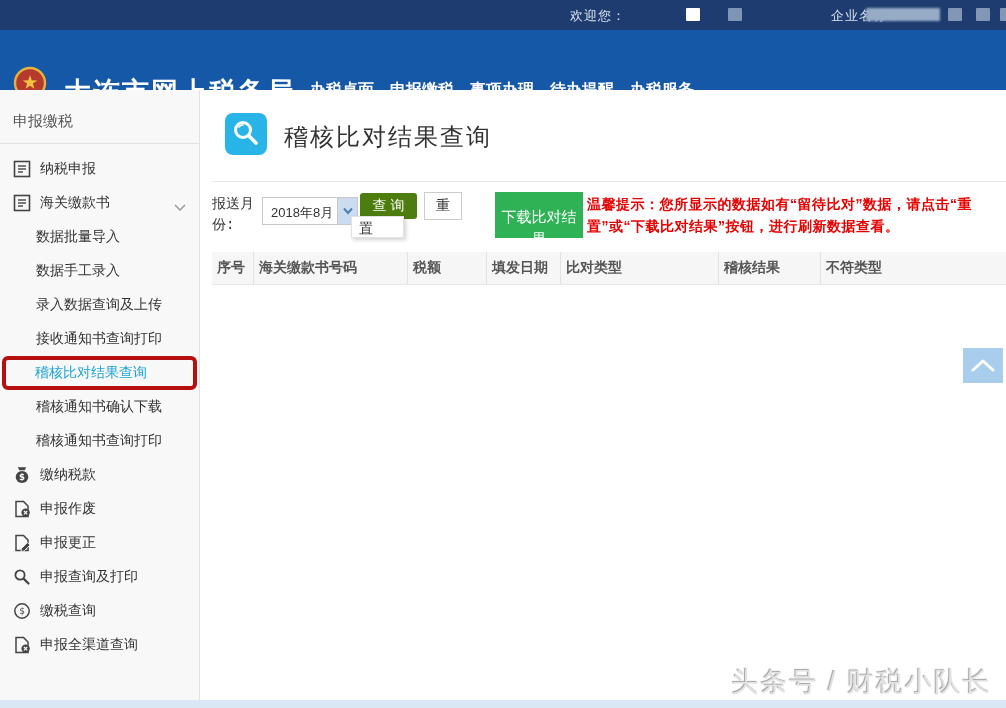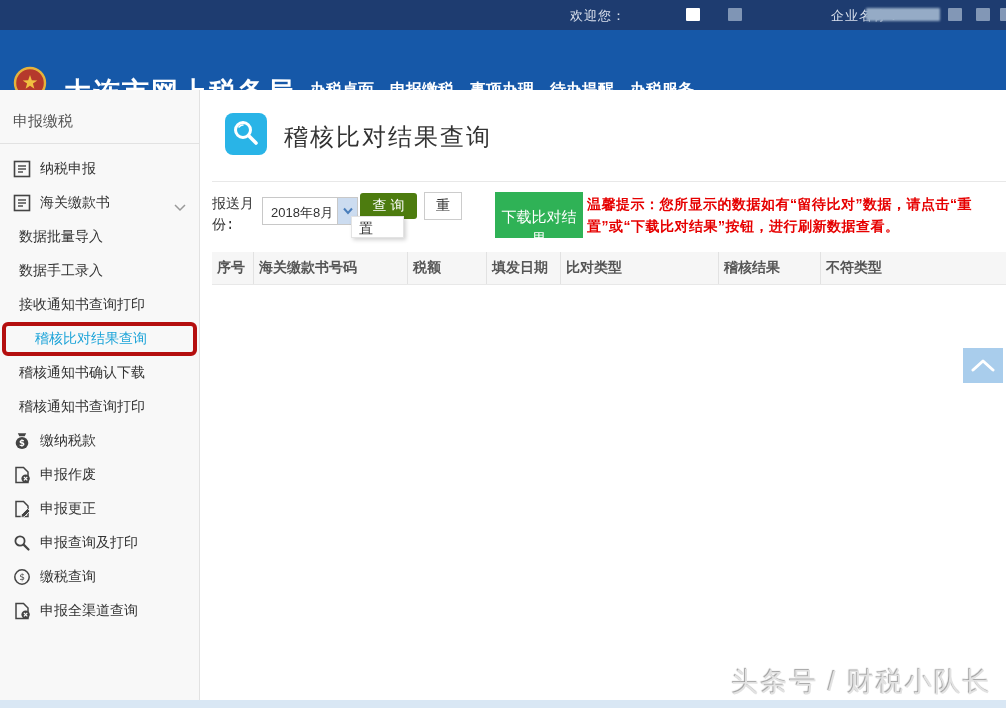--- a/index.html
+++ b/index.html
@@ -31,21 +31,21 @@
     border-left:12px solid transparent;border-right:12px solid transparent;border-bottom:9px solid #fff;}
   
   .sidebar{position:absolute;left:0;top:90px;width:200px;height:610px;background:#f8f8f8;
     border-right:1px solid #e2e2e2;box-sizing:border-box;}
   .side-title{padding:22px 0 12px 13px;font-size:15px;color:#555;}
   .side-divider{border-top:1px solid #e2e2e2;height:0;}
   .side-list{padding-top:8px;}
   .side-item{height:34px;display:flex;align-items:center;padding-left:13px;font-size:14px;color:#333;
     cursor:pointer;position:relative;box-sizing:border-box;}
   .side-item .si-icon{width:18px;height:18px;margin-right:9px;flex:0 0 18px;display:flex;align-items:center;}
-  .side-item.sub{padding-left:19px;}
+  .side-item.sub{padding-left:36px;}
   .side-item.active-boxed{border:4px solid #b50f0f;border-radius:6px;margin:0 2px;height:34px;
     padding-left:29px;color:#1ba3d8;background:#f8f8f8;}
   .chev{position:absolute;right:13px;top:13px;}
   
   .main{position:absolute;left:200px;top:90px;width:806px;height:610px;background:#fff;}
   .page-icon{position:absolute;left:25px;top:23px;width:42px;height:42px;background:#29b4e7;border-radius:8px;
     display:flex;align-items:center;justify-content:center;}
   .page-title{position:absolute;left:84px;top:31px;font-size:24px;color:#333;letter-spacing:2px;}
   .title-divider{position:absolute;left:12px;top:91px;width:794px;border-top:1px solid #e8e8e8;}
   .f-label{position:absolute;left:12px;top:104px;width:52px;font-size:14px;color:#333;line-height:21px;font-family:Liberation Mono, monospace;}
@@ -143,20 +143,23 @@
       </span>
     </div>
 
     <div class="side-item sub">
       <span>数据批量导入</span>
     </div>
     <div class="side-item sub">
       <span>数据手工录入</span>
     </div>
     <div class="side-item sub">
+      <span>录入数据查询及上传</span>
+    </div>
+    <div class="side-item sub">
       <span>接收通知书查询打印</span>
     </div>
     <div class="side-item sub active-boxed">
       <span>稽核比对结果查询</span>
     </div>
     <div class="side-item sub">
       <span>稽核通知书确认下载</span>
     </div>
     <div class="side-item sub">
       <span>稽核通知书查询打印</span>

